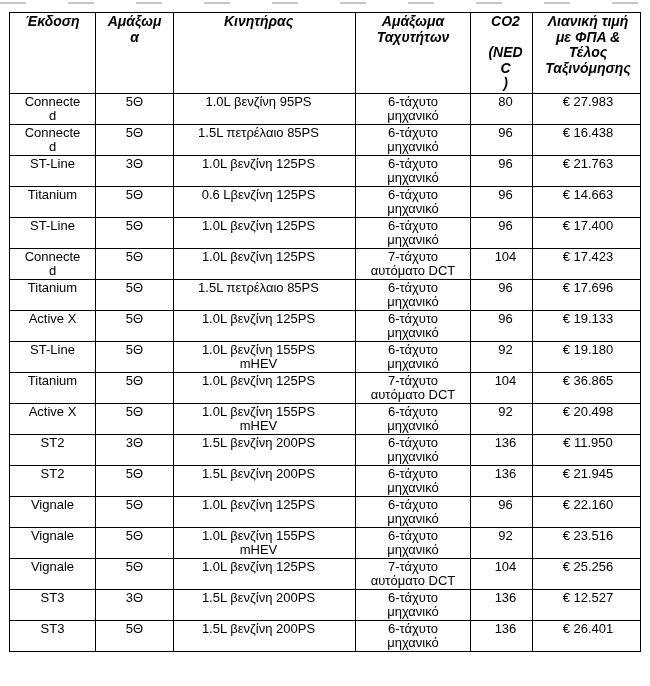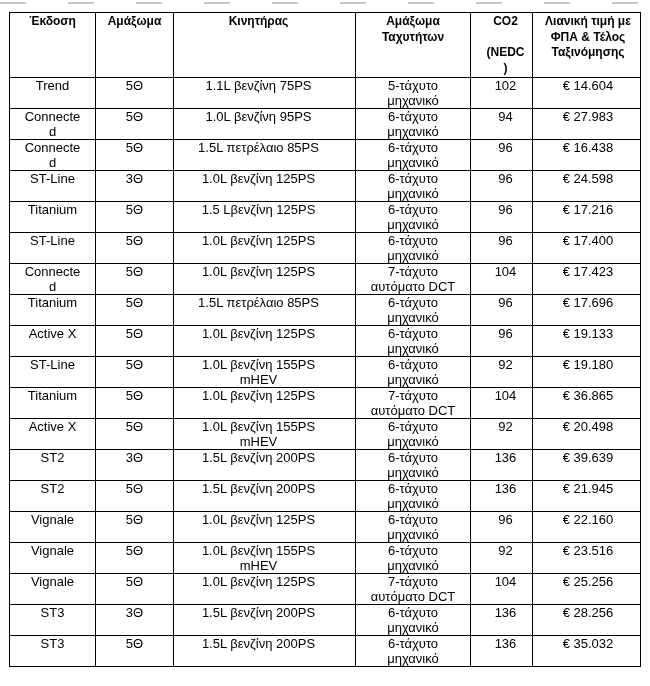--- a/index.html
+++ b/index.html
@@ -24,25 +24,26 @@
     margin: 12px 0 0 9px;
   }
   th, td {
     border: 1.5px solid #000000;
     vertical-align: top;
     text-align: center;
     overflow-wrap: break-word;
     word-wrap: break-word;
   }
   thead th {
-    font-size: 12px;
+    font-size: 14px;
     line-height: 15.5px;
     font-weight: bold;
     height: 60px;
     padding-top: 1px;
+    font-style: italic;
   }
   tbody td {
     font-size: 13px;
     line-height: 14.5px;
     padding-top: 1px;
     padding-bottom: 0;
   }
   .pre { white-space: pre-line; }
   .c0 { padding-left: 12px; padding-right: 12px; }
   .c1 { padding-left: 11px; padding-right: 11px; }
@@ -74,58 +75,50 @@
         <th class="c3">Αμάξωμα Ταχυτήτων</th>
         <th class="c4 pre">CO2
 
 (NEDC
 )</th>
         <th class="c5">Λιανική τιμή με ΦΠΑ &amp; Τέλος Ταξινόμησης</th>
       </tr>
     </thead>
     <tbody id="table-body">
         <tr>
-          <td class="c0">Trend</td>
-          <td class="c1">5Θ</td>
-          <td class="c2">1.1L βενζίνη 75PS</td>
-          <td class="c3">5-τάχυτο μηχανικό</td>
-          <td class="c4">102</td>
-          <td class="c5">€ 14.604</td>
-        </tr>
-        <tr>
           <td class="c0">Connected</td>
           <td class="c1">5Θ</td>
           <td class="c2">1.0L βενζίνη 95PS</td>
           <td class="c3">6-τάχυτο μηχανικό</td>
-          <td class="c4">94</td>
+          <td class="c4">80</td>
           <td class="c5">€ 27.983</td>
         </tr>
         <tr>
           <td class="c0">Connected</td>
           <td class="c1">5Θ</td>
           <td class="c2">1.5L πετρέλαιο 85PS</td>
           <td class="c3">6-τάχυτο μηχανικό</td>
           <td class="c4">96</td>
           <td class="c5">€ 16.438</td>
         </tr>
         <tr>
           <td class="c0">ST-Line</td>
           <td class="c1">3Θ</td>
           <td class="c2">1.0L βενζίνη 125PS</td>
           <td class="c3">6-τάχυτο μηχανικό</td>
           <td class="c4">96</td>
-          <td class="c5">€ 24.598</td>
+          <td class="c5">€ 21.763</td>
         </tr>
         <tr>
           <td class="c0">Titanium</td>
           <td class="c1">5Θ</td>
-          <td class="c2">1.5 Lβενζίνη 125PS</td>
-          <td class="c3">6-τάχυτο μηχανικό</td>
-          <td class="c4">96</td>
-          <td class="c5">€ 17.216</td>
+          <td class="c2">0.6 Lβενζίνη 125PS</td>
+          <td class="c3">6-τάχυτο μηχανικό</td>
+          <td class="c4">96</td>
+          <td class="c5">€ 14.663</td>
         </tr>
         <tr>
           <td class="c0">ST-Line</td>
           <td class="c1">5Θ</td>
           <td class="c2">1.0L βενζίνη 125PS</td>
           <td class="c3">6-τάχυτο μηχανικό</td>
           <td class="c4">96</td>
           <td class="c5">€ 17.400</td>
         </tr>
         <tr>
@@ -175,21 +168,21 @@
           <td class="c3">6-τάχυτο μηχανικό</td>
           <td class="c4">92</td>
           <td class="c5">€ 20.498</td>
         </tr>
         <tr>
           <td class="c0">ST2</td>
           <td class="c1">3Θ</td>
           <td class="c2">1.5L βενζίνη 200PS</td>
           <td class="c3">6-τάχυτο μηχανικό</td>
           <td class="c4">136</td>
-          <td class="c5">€ 39.639</td>
+          <td class="c5">€ 11.950</td>
         </tr>
         <tr>
           <td class="c0">ST2</td>
           <td class="c1">5Θ</td>
           <td class="c2">1.5L βενζίνη 200PS</td>
           <td class="c3">6-τάχυτο μηχανικό</td>
           <td class="c4">136</td>
           <td class="c5">€ 21.945</td>
         </tr>
         <tr>
@@ -215,25 +208,25 @@
           <td class="c3">7-τάχυτο αυτόματο DCT</td>
           <td class="c4">104</td>
           <td class="c5">€ 25.256</td>
         </tr>
         <tr>
           <td class="c0">ST3</td>
           <td class="c1">3Θ</td>
           <td class="c2">1.5L βενζίνη 200PS</td>
           <td class="c3">6-τάχυτο μηχανικό</td>
           <td class="c4">136</td>
-          <td class="c5">€ 28.256</td>
+          <td class="c5">€ 12.527</td>
         </tr>
         <tr>
           <td class="c0">ST3</td>
           <td class="c1">5Θ</td>
           <td class="c2">1.5L βενζίνη 200PS</td>
           <td class="c3">6-τάχυτο μηχανικό</td>
           <td class="c4">136</td>
-          <td class="c5">€ 35.032</td>
+          <td class="c5">€ 26.401</td>
         </tr>
       </tbody>
   </table>
 </div>
 
 </body></html>

